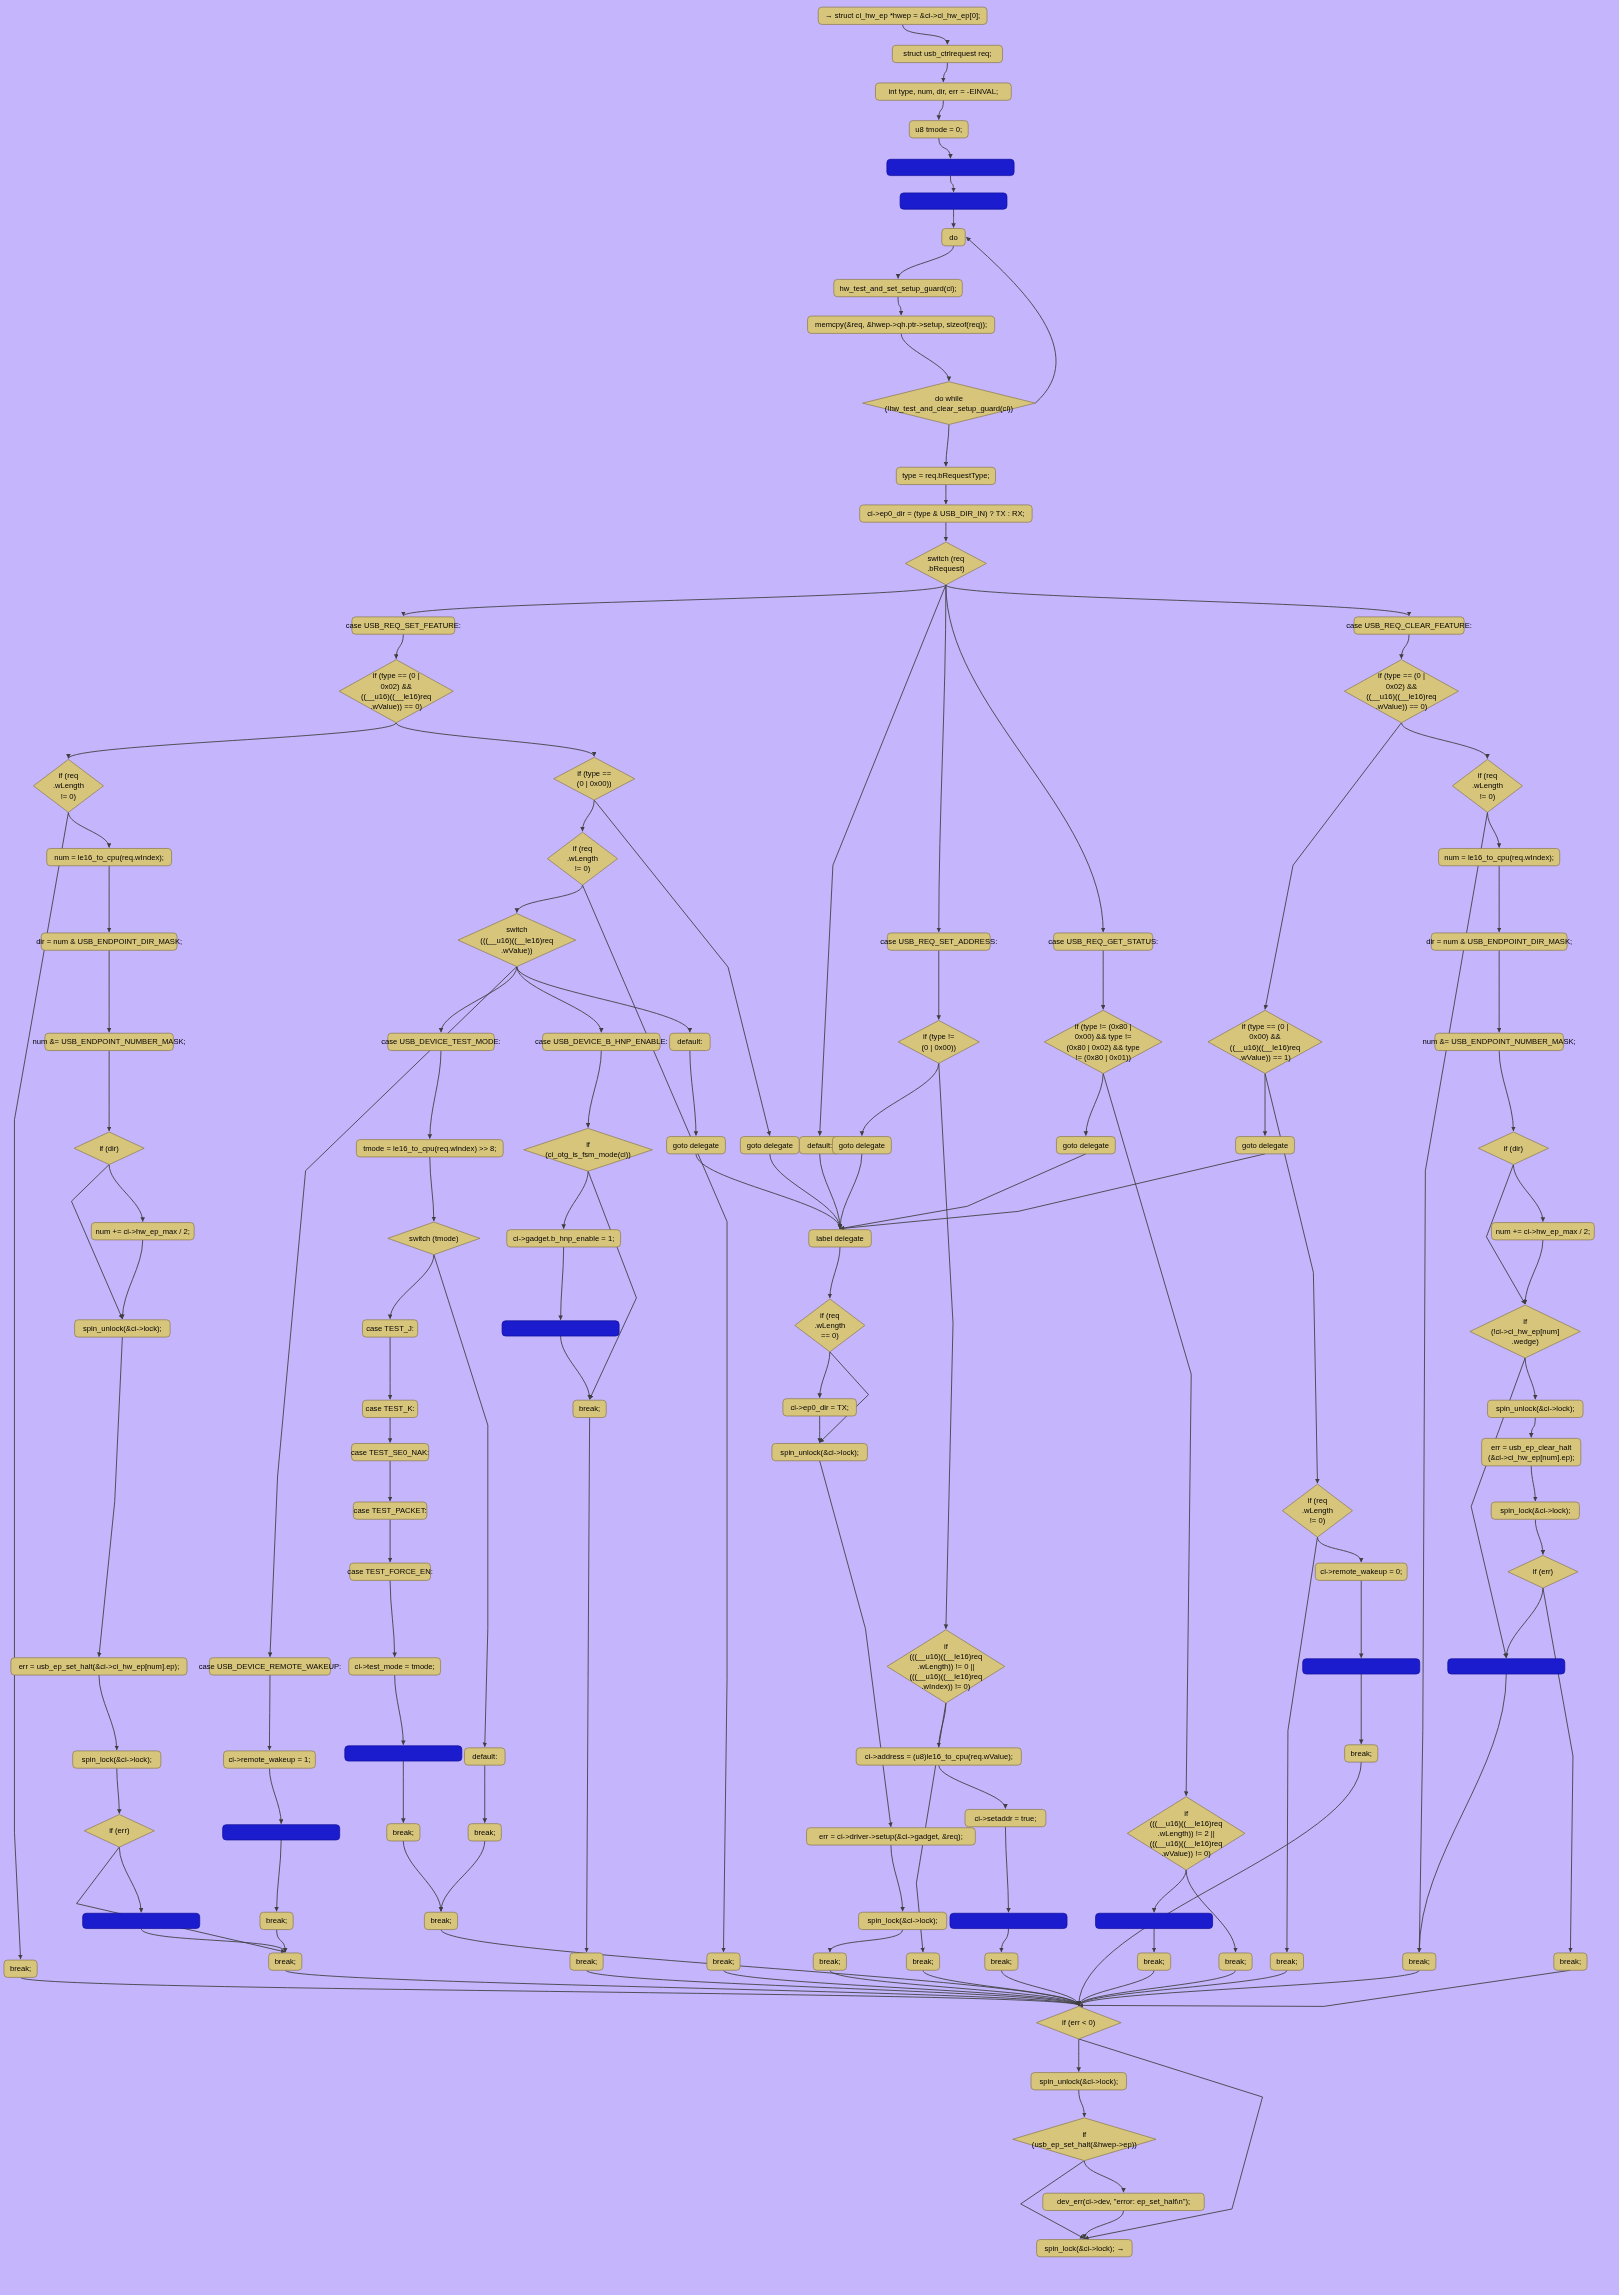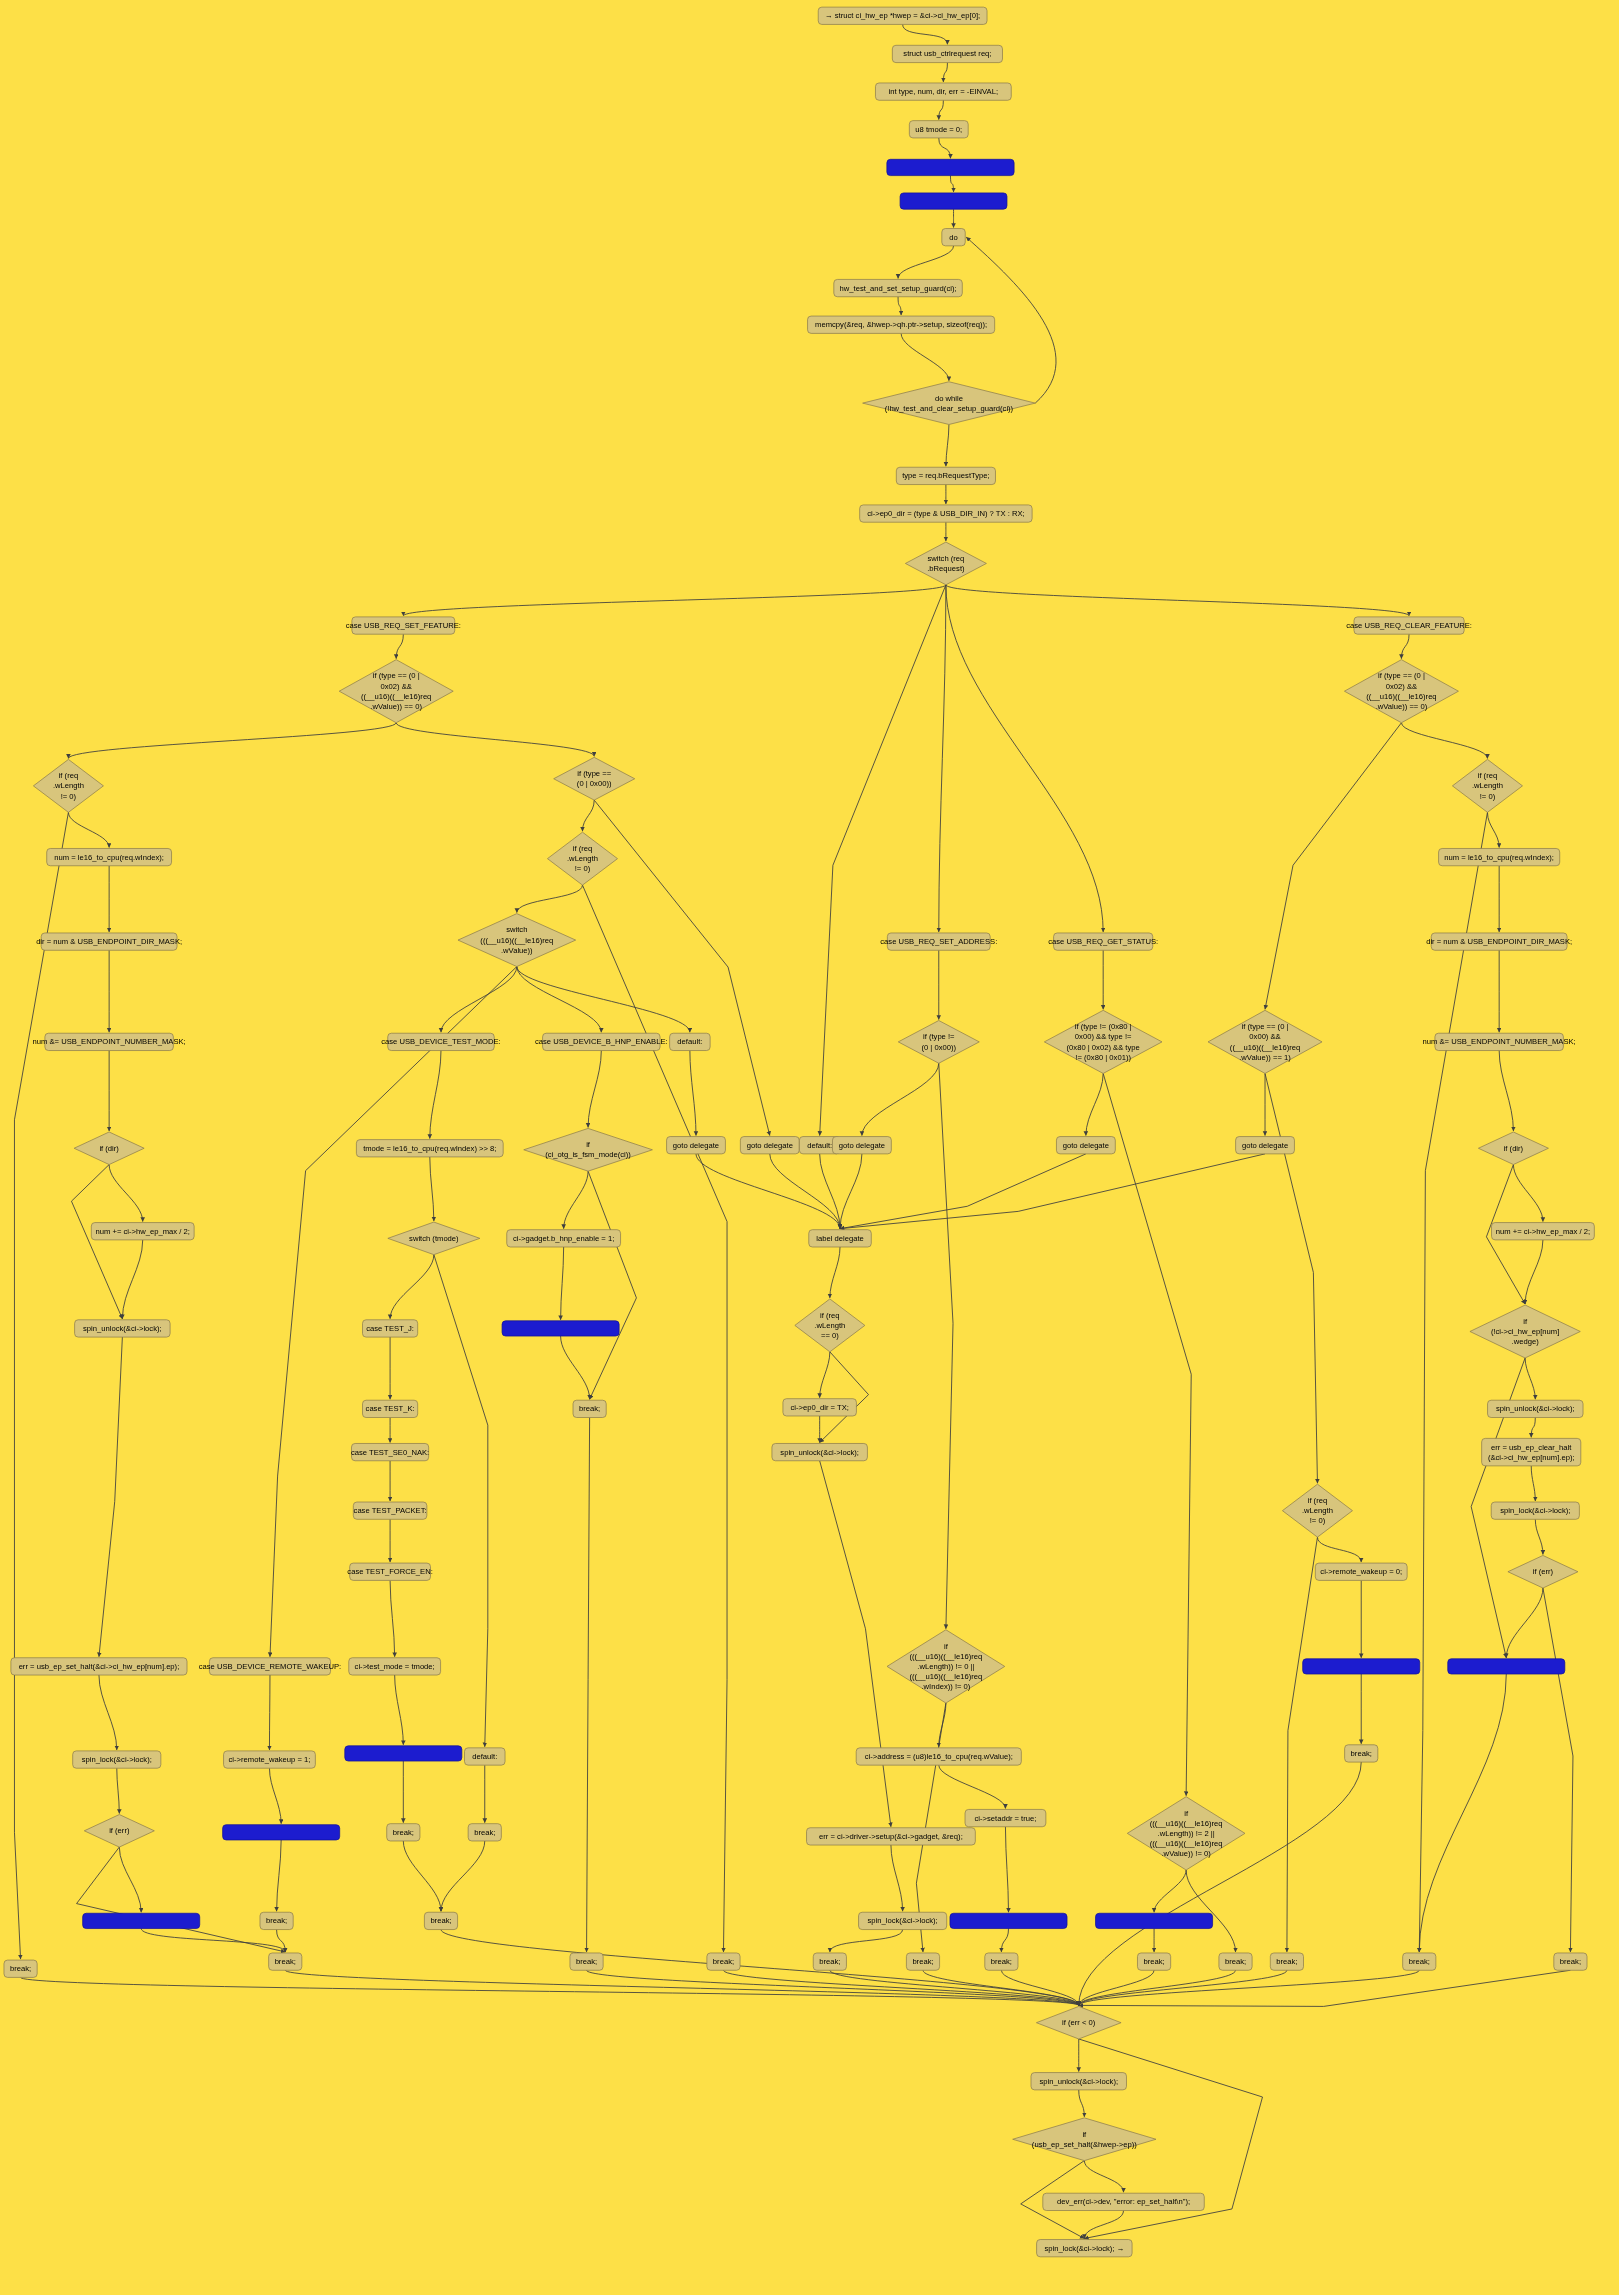--- a/index.html
+++ b/index.html
@@ -1,16 +1,16 @@
 <!DOCTYPE html>
 <html style="font-size:8.1px"><head>
 <meta charset="utf-8">
 <style>
   html,body{margin:0;padding:0;background:#ffffff;}
-  .canvas{position:relative;width:1620px;height:2295px;background:#fde047;overflow:hidden;
+  .canvas{position:relative;width:1620px;height:2295px;background:#c4b5fd;overflow:hidden;
           font-family:"Liberation Sans", sans-serif;}
   svg{position:absolute;left:0;top:0;}
   svg text{font-family:"Liberation Sans", sans-serif;}
 </style>
 </head>
 <body>
 
 <div class="canvas">
   <svg id="graph" width="1620" height="2295" viewBox="0 0 3182 4509" xmlns="http://www.w3.org/2000/svg">
       <defs>

